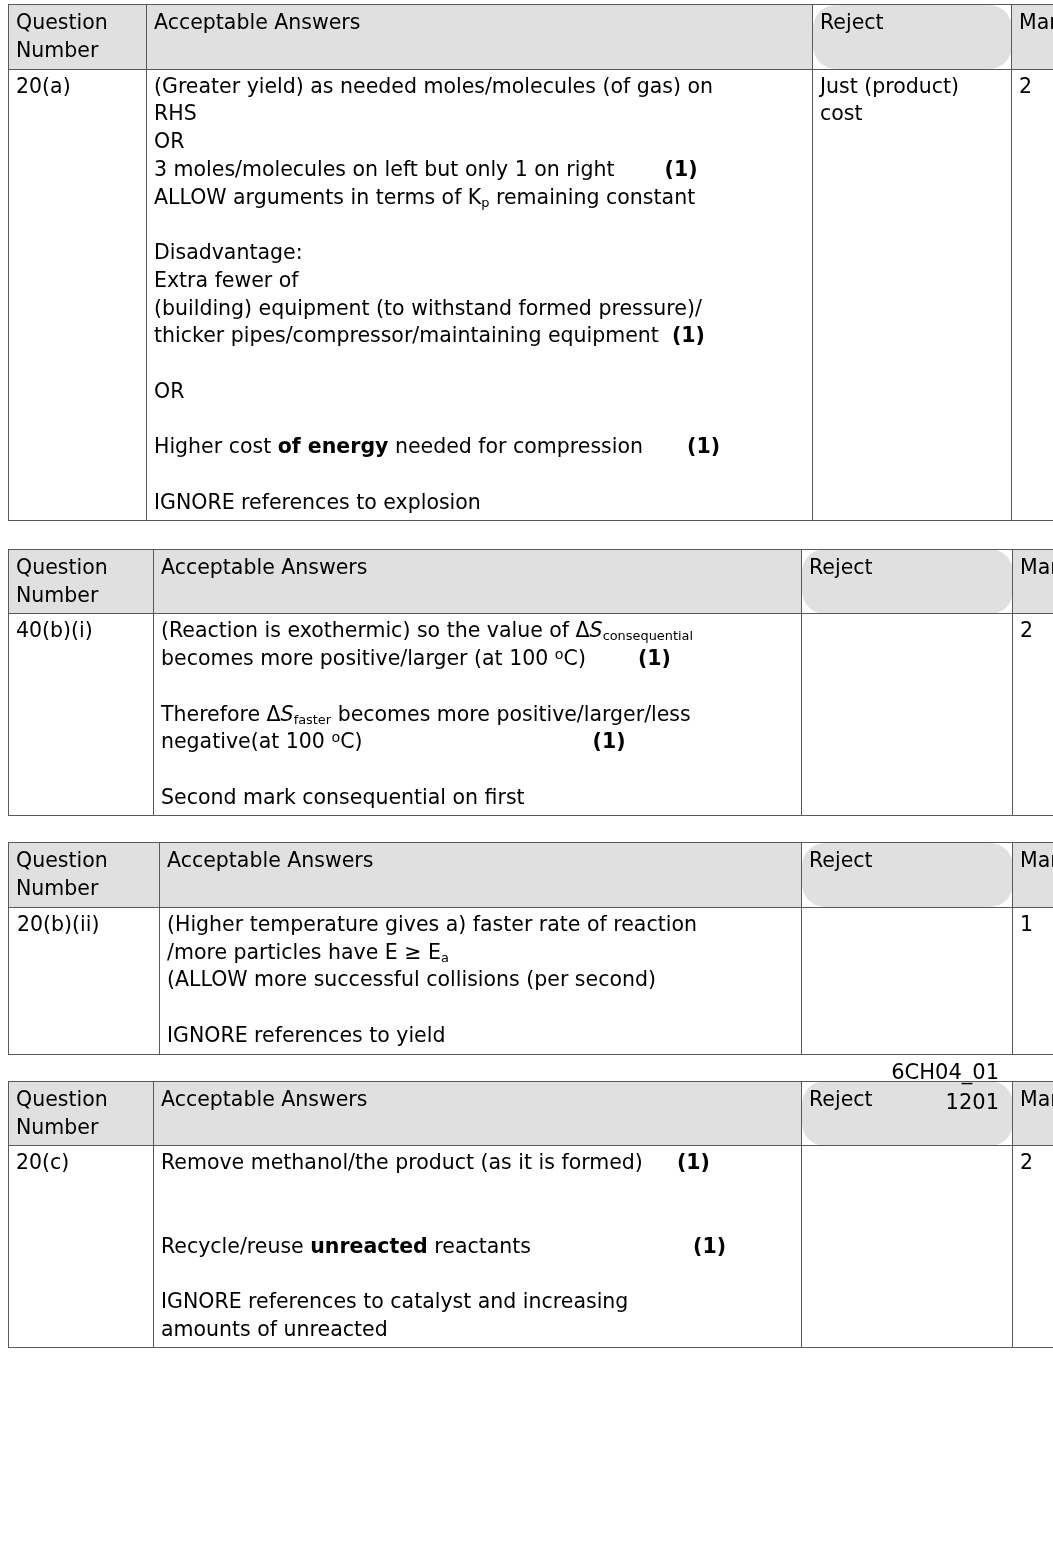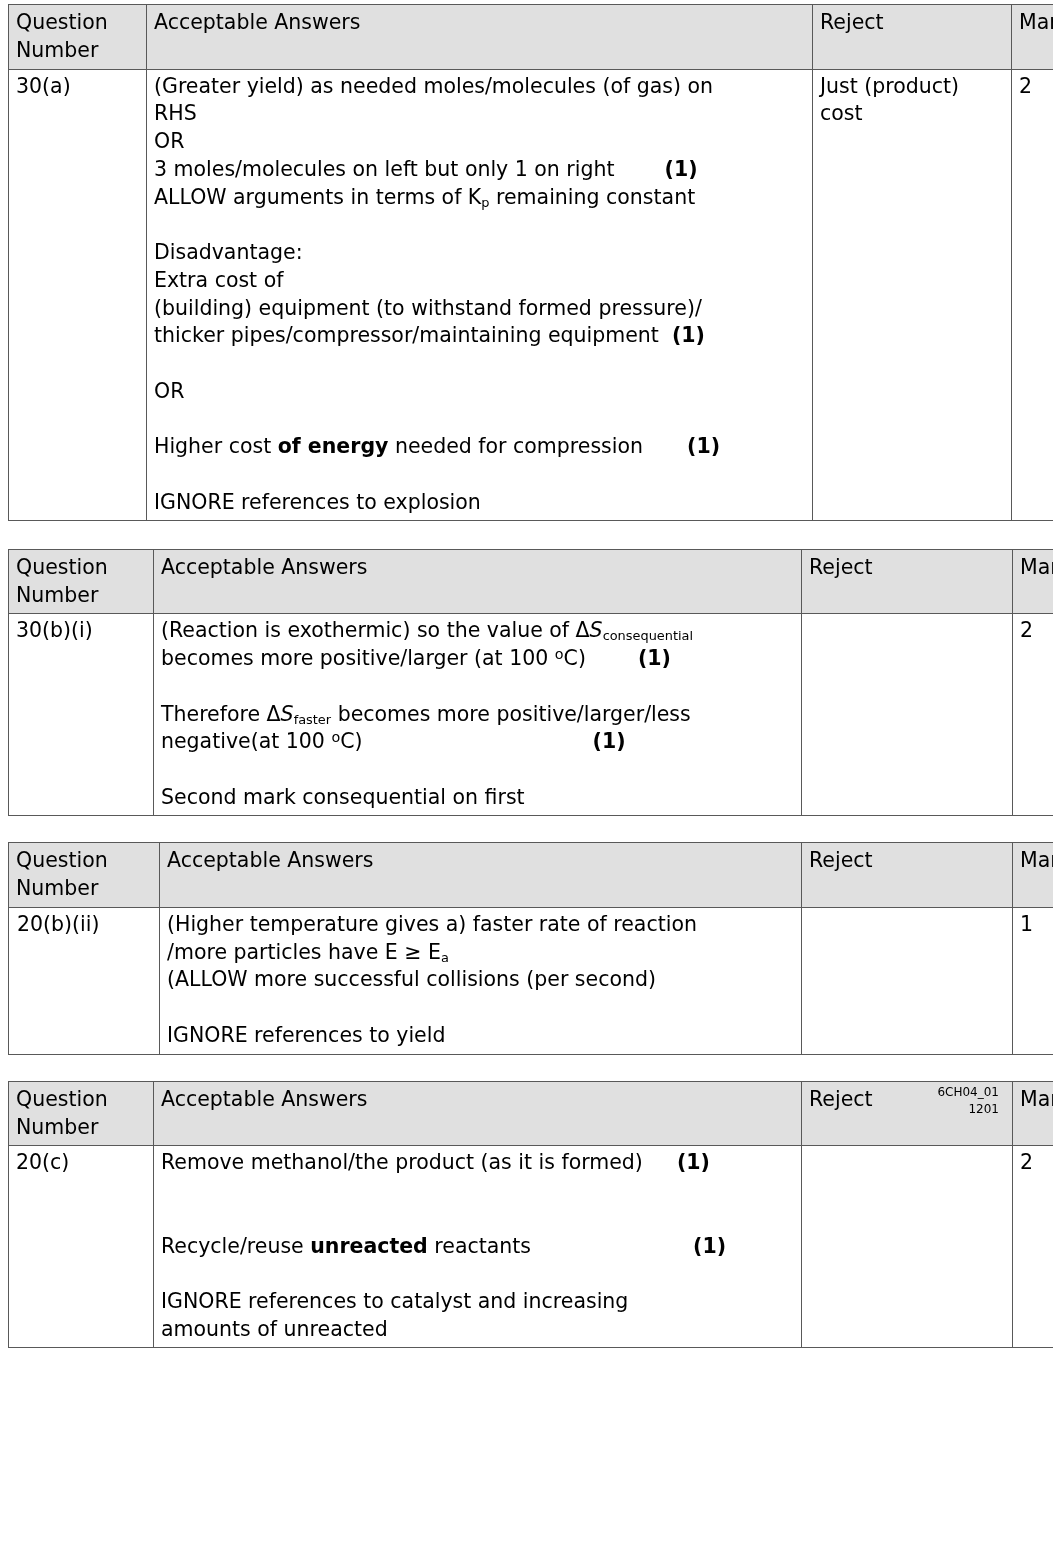--- a/index.html
+++ b/index.html
@@ -45,21 +45,21 @@
 
   .mark-table thead th {
     background: #e0e0e0;
     font-weight: normal;
     padding-top: 4px;
     padding-bottom: 4px;
   }
 
   .hdr-qn   { width: 124px; }
   .hdr-ans  { width: 652px; }
-  .hdr-rej  { width: 185px; }
+  .hdr-rej  { width: 185px; border-radius: 23px; }
   .hdr-mark { width: 84px; }
 
   
   .t2 .hdr-qn   { width: 131px; }
   .t2 .hdr-ans  { width: 634px; }
   .t2 .hdr-rej  { width: 197px; }
   .t2 .hdr-mark { width: 83px; }
 
   
   .t3 .hdr-qn   { width: 137px; }
@@ -104,21 +104,21 @@
   sup { font-size: 0.70em; line-height: 0; vertical-align: 0.42em; }
 
   .gap { height: 28px; }
   .gap-sm { height: 26px; }
 
   .footer {
     position: absolute;
     right: 54px;
     bottom: 14px;
     text-align: right;
-    font-size: 12px;
+    font-size: 21px;
     line-height: 1.42;
     font-family: "DejaVu Sans", sans-serif;
   }
   .footer div { white-space: nowrap; }
 </style>
 </head>
 <body>
 
 <div class="page">
 
@@ -126,30 +126,30 @@
     <thead>
       <tr>
         <th class="hdr-qn"><span>Question</span><br><span>Number</span></th>
         <th class="hdr-ans">Acceptable Answers</th>
         <th class="hdr-rej">Reject</th>
         <th class="hdr-mark">Mark</th>
       </tr>
     </thead>
     <tbody>
       <tr>
-        <td class="qcell" style="height: 440px;">30(a)</td>
+        <td class="qcell" style="height: 440px;">20(a)</td>
         <td style="height: 440px;">
           <div class="answers"><span>(Greater yield) as needed moles/molecules (of gas) on</span>
 <span>RHS</span>
 <span>OR</span>
 <span>3 moles/molecules on left but only 1 on right<span style="display:inline-block;width:50px"></span><span class="b">(1)</span></span>
 <span>ALLOW arguments in terms of K<sub>p</sub> remaining constant</span>
 
 <span>Disadvantage:</span>
-<span>Extra cost of</span>
+<span>Extra fewer of</span>
 <span>(building) equipment (to withstand formed pressure)/</span>
 <span>thicker pipes/compressor/maintaining equipment  <span class="b">(1)</span></span>
 
 <span>OR</span>
 
 <span>Higher cost <span class="b">of energy</span> needed for compression<span style="display:inline-block;width:44px"></span><span class="b">(1)</span></span>
 
 <span>IGNORE references to explosion</span></div>
         </td>
         <td class="rejcell" style="height: 440px;">
@@ -167,21 +167,21 @@
     <thead>
       <tr>
         <th class="hdr-qn"><span>Question</span><br><span>Number</span></th>
         <th class="hdr-ans">Acceptable Answers</th>
         <th class="hdr-rej">Reject</th>
         <th class="hdr-mark">Mark</th>
       </tr>
     </thead>
     <tbody>
       <tr>
-        <td class="qcell" style="height: 195px;">30(b)(i)</td>
+        <td class="qcell" style="height: 195px;">40(b)(i)</td>
         <td style="height: 195px;">
           <div class="answers"><span>(Reaction is exothermic) so the value of Δ<span class="i">S</span><sub>consequential</sub></span>
 <span>becomes more positive/larger (at 100 <sup>o</sup>C)<span style="display:inline-block;width:52px"></span><span class="b">(1)</span></span>
 
 <span>Therefore Δ<span class="i">S</span><sub>faster</sub> becomes more positive/larger/less</span>
 <span>negative(at 100 <sup>o</sup>C)<span style="display:inline-block;width:230px"></span><span class="b">(1)</span></span>
 
 <span>Second mark consequential on first</span></div>
         </td>
         <td class="rejcell" style="height: 195px;">

